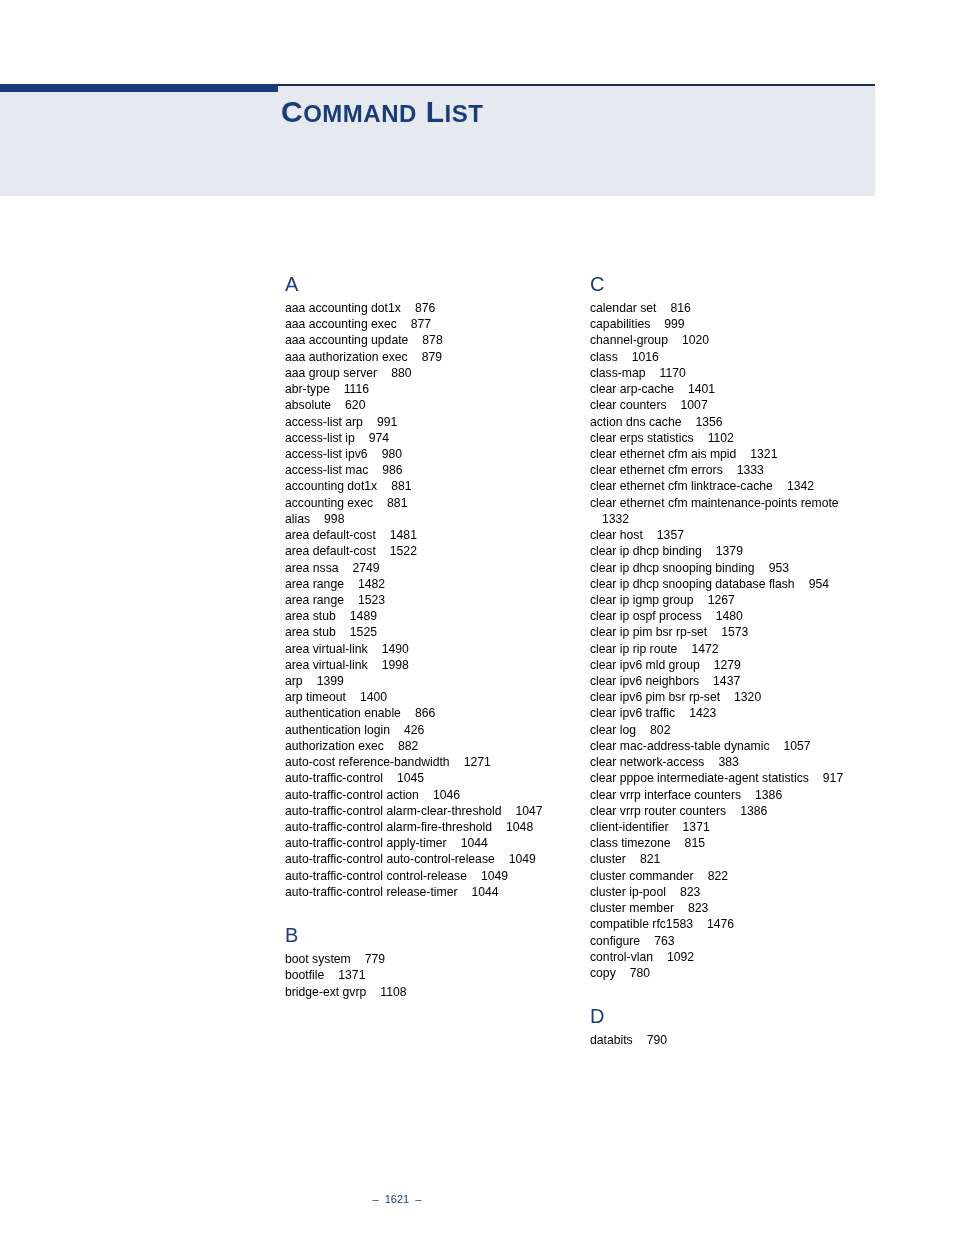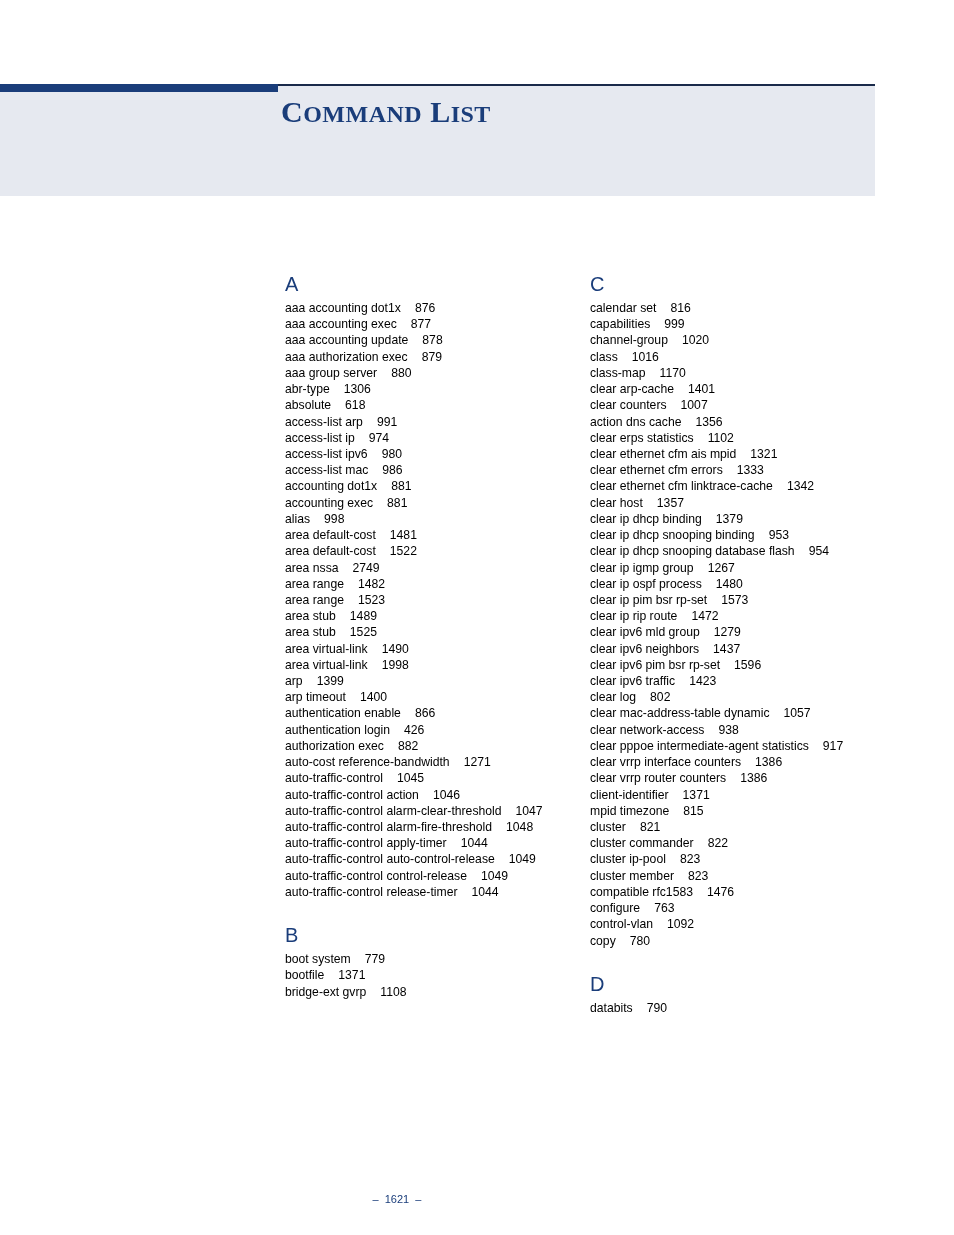--- a/index.html
+++ b/index.html
@@ -36,21 +36,21 @@
     top: 0;
     left: 278px;
     right: 0;
     height: 2px;
     background: #1a2a4a;
   }
   .title {
     position: absolute;
     top: 95px;
     left: 281px;
-    font-family: Liberation Serif, serif;
+    font-family: Liberation Sans, sans-serif;
     font-size: 30px;
     font-weight: bold;
     color: #1a3d7a;
     letter-spacing: 0.5px;
     font-variant: small-caps;
   }
   .content {
     position: absolute;
     top: 273px;
     left: 285px;
@@ -103,22 +103,22 @@
 
   <div class="content" id="content">
       <div class="col">
         <div class="section">
           <div class="section-letter">A</div>
           <div class="entry"><span class="cmd">aaa accounting dot1x</span><span class="sep"> </span><span>876</span></div>
           <div class="entry"><span class="cmd">aaa accounting exec</span><span class="sep"> </span><span>877</span></div>
           <div class="entry"><span class="cmd">aaa accounting update</span><span class="sep"> </span><span>878</span></div>
           <div class="entry"><span class="cmd">aaa authorization exec</span><span class="sep"> </span><span>879</span></div>
           <div class="entry"><span class="cmd">aaa group server</span><span class="sep"> </span><span>880</span></div>
-          <div class="entry"><span class="cmd">abr-type</span><span class="sep"> </span><span>1306</span></div>
-          <div class="entry"><span class="cmd">absolute</span><span class="sep"> </span><span>618</span></div>
+          <div class="entry"><span class="cmd">abr-type</span><span class="sep"> </span><span>1116</span></div>
+          <div class="entry"><span class="cmd">absolute</span><span class="sep"> </span><span>620</span></div>
           <div class="entry"><span class="cmd">access-list arp</span><span class="sep"> </span><span>991</span></div>
           <div class="entry"><span class="cmd">access-list ip</span><span class="sep"> </span><span>974</span></div>
           <div class="entry"><span class="cmd">access-list ipv6</span><span class="sep"> </span><span>980</span></div>
           <div class="entry"><span class="cmd">access-list mac</span><span class="sep"> </span><span>986</span></div>
           <div class="entry"><span class="cmd">accounting dot1x</span><span class="sep"> </span><span>881</span></div>
           <div class="entry"><span class="cmd">accounting exec</span><span class="sep"> </span><span>881</span></div>
           <div class="entry"><span class="cmd">alias</span><span class="sep"> </span><span>998</span></div>
           <div class="entry"><span class="cmd">area default-cost</span><span class="sep"> </span><span>1481</span></div>
           <div class="entry"><span class="cmd">area default-cost</span><span class="sep"> </span><span>1522</span></div>
           <div class="entry"><span class="cmd">area nssa</span><span class="sep"> </span><span>2749</span></div>
@@ -158,40 +158,41 @@
           <div class="entry"><span class="cmd">channel-group</span><span class="sep"> </span><span>1020</span></div>
           <div class="entry"><span class="cmd">class</span><span class="sep"> </span><span>1016</span></div>
           <div class="entry"><span class="cmd">class-map</span><span class="sep"> </span><span>1170</span></div>
           <div class="entry"><span class="cmd">clear arp-cache</span><span class="sep"> </span><span>1401</span></div>
           <div class="entry"><span class="cmd">clear counters</span><span class="sep"> </span><span>1007</span></div>
           <div class="entry"><span class="cmd">action dns cache</span><span class="sep"> </span><span>1356</span></div>
           <div class="entry"><span class="cmd">clear erps statistics</span><span class="sep"> </span><span>1102</span></div>
           <div class="entry"><span class="cmd">clear ethernet cfm ais mpid</span><span class="sep"> </span><span>1321</span></div>
           <div class="entry"><span class="cmd">clear ethernet cfm errors</span><span class="sep"> </span><span>1333</span></div>
           <div class="entry"><span class="cmd">clear ethernet cfm linktrace-cache</span><span class="sep"> </span><span>1342</span></div>
+          <div class="entry"><span class="cmd">clear ethernet cfm maintenance-points remote</span><span class="sep"> </span><span>1332</span></div>
           <div class="entry"><span class="cmd">clear host</span><span class="sep"> </span><span>1357</span></div>
           <div class="entry"><span class="cmd">clear ip dhcp binding</span><span class="sep"> </span><span>1379</span></div>
           <div class="entry"><span class="cmd">clear ip dhcp snooping binding</span><span class="sep"> </span><span>953</span></div>
           <div class="entry"><span class="cmd">clear ip dhcp snooping database flash</span><span class="sep"> </span><span>954</span></div>
           <div class="entry"><span class="cmd">clear ip igmp group</span><span class="sep"> </span><span>1267</span></div>
           <div class="entry"><span class="cmd">clear ip ospf process</span><span class="sep"> </span><span>1480</span></div>
           <div class="entry"><span class="cmd">clear ip pim bsr rp-set</span><span class="sep"> </span><span>1573</span></div>
           <div class="entry"><span class="cmd">clear ip rip route</span><span class="sep"> </span><span>1472</span></div>
           <div class="entry"><span class="cmd">clear ipv6 mld group</span><span class="sep"> </span><span>1279</span></div>
           <div class="entry"><span class="cmd">clear ipv6 neighbors</span><span class="sep"> </span><span>1437</span></div>
-          <div class="entry"><span class="cmd">clear ipv6 pim bsr rp-set</span><span class="sep"> </span><span>1596</span></div>
+          <div class="entry"><span class="cmd">clear ipv6 pim bsr rp-set</span><span class="sep"> </span><span>1320</span></div>
           <div class="entry"><span class="cmd">clear ipv6 traffic</span><span class="sep"> </span><span>1423</span></div>
           <div class="entry"><span class="cmd">clear log</span><span class="sep"> </span><span>802</span></div>
           <div class="entry"><span class="cmd">clear mac-address-table dynamic</span><span class="sep"> </span><span>1057</span></div>
-          <div class="entry"><span class="cmd">clear network-access</span><span class="sep"> </span><span>938</span></div>
+          <div class="entry"><span class="cmd">clear network-access</span><span class="sep"> </span><span>383</span></div>
           <div class="entry"><span class="cmd">clear pppoe intermediate-agent statistics</span><span class="sep"> </span><span>917</span></div>
           <div class="entry"><span class="cmd">clear vrrp interface counters</span><span class="sep"> </span><span>1386</span></div>
           <div class="entry"><span class="cmd">clear vrrp router counters</span><span class="sep"> </span><span>1386</span></div>
           <div class="entry"><span class="cmd">client-identifier</span><span class="sep"> </span><span>1371</span></div>
-          <div class="entry"><span class="cmd">mpid timezone</span><span class="sep"> </span><span>815</span></div>
+          <div class="entry"><span class="cmd">class timezone</span><span class="sep"> </span><span>815</span></div>
           <div class="entry"><span class="cmd">cluster</span><span class="sep"> </span><span>821</span></div>
           <div class="entry"><span class="cmd">cluster commander</span><span class="sep"> </span><span>822</span></div>
           <div class="entry"><span class="cmd">cluster ip-pool</span><span class="sep"> </span><span>823</span></div>
           <div class="entry"><span class="cmd">cluster member</span><span class="sep"> </span><span>823</span></div>
           <div class="entry"><span class="cmd">compatible rfc1583</span><span class="sep"> </span><span>1476</span></div>
           <div class="entry"><span class="cmd">configure</span><span class="sep"> </span><span>763</span></div>
           <div class="entry"><span class="cmd">control-vlan</span><span class="sep"> </span><span>1092</span></div>
           <div class="entry"><span class="cmd">copy</span><span class="sep"> </span><span>780</span></div>
         </div>
         <div class="section">

